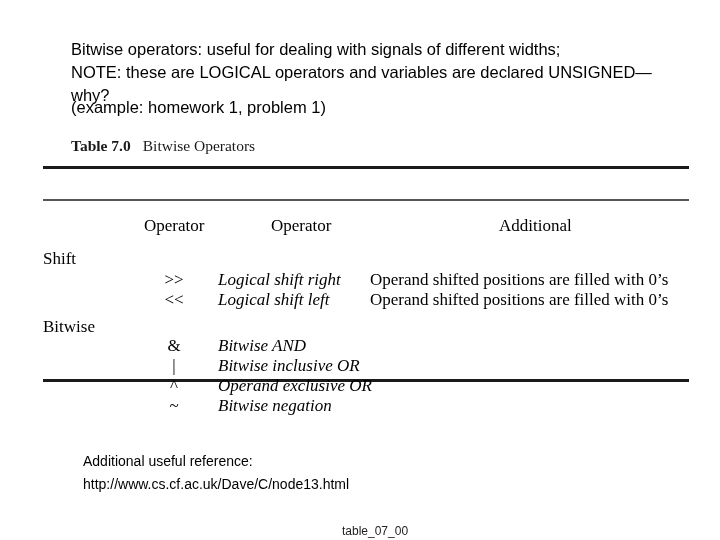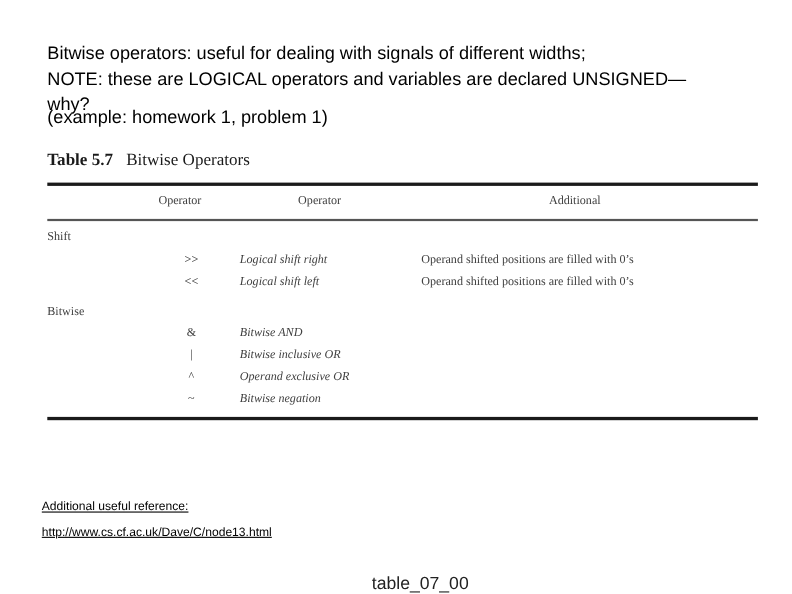--- a/index.html
+++ b/index.html
@@ -16,20 +16,21 @@
     }
     .sans {
       font-family: "Liberation Sans", sans-serif;
     }
     .serif {
       font-family: "Liberation Serif", serif;
     }
     .abs {
       position: absolute;
       white-space: nowrap;
+      margin-left: 28px;
     }
     .intro-line {
       left: 43px;
       font-size: 16.5px;
       line-height: 20px;
     }
     .table-title {
       left: 43px;
       top: 137px;
       font-size: 15.5px;
@@ -44,58 +45,58 @@
       position: absolute;
       left: 43px;
       width: 646px;
       background: #1a1a1a;
     }
     .rule.thick { height: 3px; }
     .rule.thin { height: 2px; background: #555; }
     .cell {
       position: absolute;
       white-space: nowrap;
-      font-size: 11px;
+      font-size: 17px;
       line-height: 18px;
-      color: #404040;
+      color: #000000;
+      margin-top: 44px;
     }
     .hdr { top: 173px; }
     .op {
       width: 26px;
       text-align: center;
       left: 161px;
     }
     .meaning { left: 218px; font-style: italic; }
-    .desc { left: 383px; text-align: right; }
+    .desc { left: 370px; text-align: right; }
     .group { left: 43px; }
     .footer-line {
-      left: 38px;
-      font-size: 11px;
+      left: 55px;
+      font-size: 14px;
       line-height: 20px;
-      text-decoration: underline;
     }
     .caption {
-      left: 338px;
+      left: 314px;
       top: 525px;
-      font-size: 16px;
+      font-size: 12px;
       line-height: 12px;
       color: #222;
       text-align: right;
     }
   </style>
 </head>
 <body>
 
 <div class="abs sans intro-line" style="top:39px">Bitwise operators: useful for dealing with signals of different widths;</div>
 <div class="abs sans intro-line" style="top:62px">NOTE: these are LOGICAL operators and variables are declared UNSIGNED—</div>
 <div class="abs sans intro-line" style="top:85px">why?</div>
 <div class="abs sans intro-line" style="top:97px">(example:  homework 1, problem 1)</div>
 
 <div class="abs serif table-title">
-  <span class="num">Table 5.7</span><span>Bitwise Operators</span>
+  <span class="num">Table 7.0</span><span>Bitwise Operators</span>
 </div>
 
 <div class="rule thick" style="top:166px"></div>
 <div class="rule thin" style="top:199px"></div>
 <div class="rule thick" style="top:379px"></div>
 
 <div class="cell serif hdr" style="left:144px">Operator</div>
 <div class="cell serif hdr" style="left:271px">Operator</div>
 <div class="cell serif hdr" style="left:499px">Additional</div>
 

